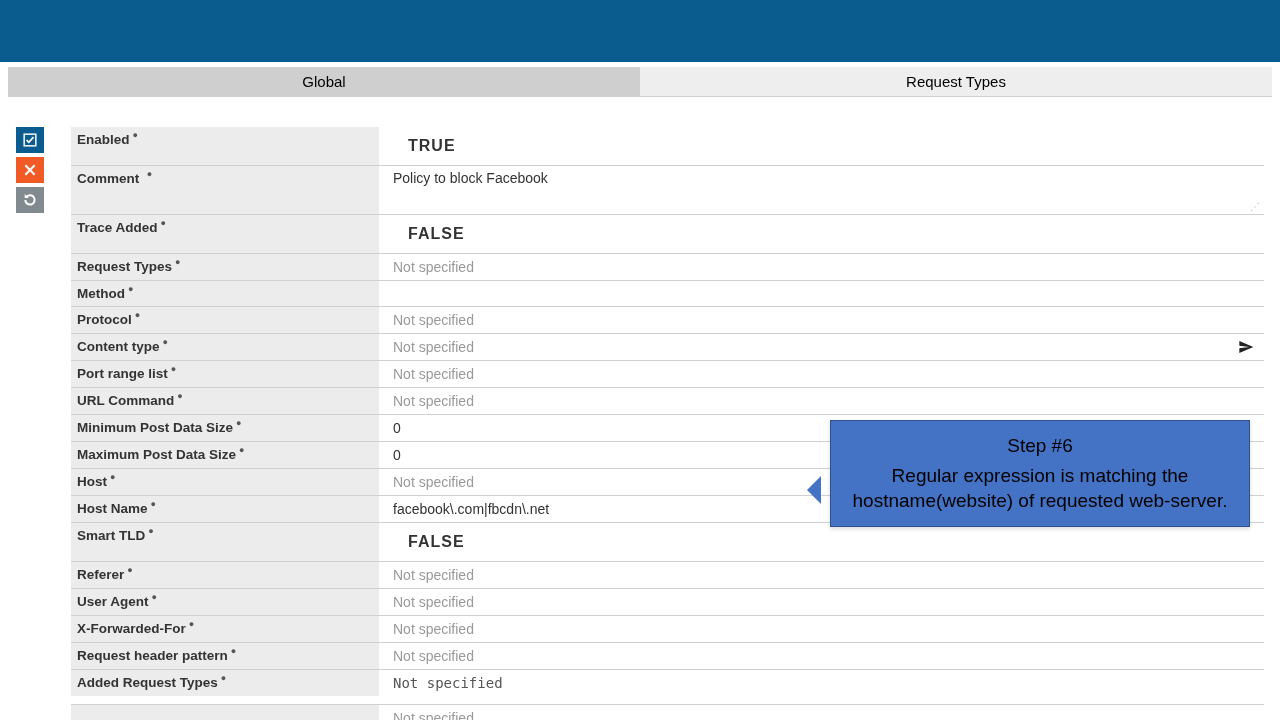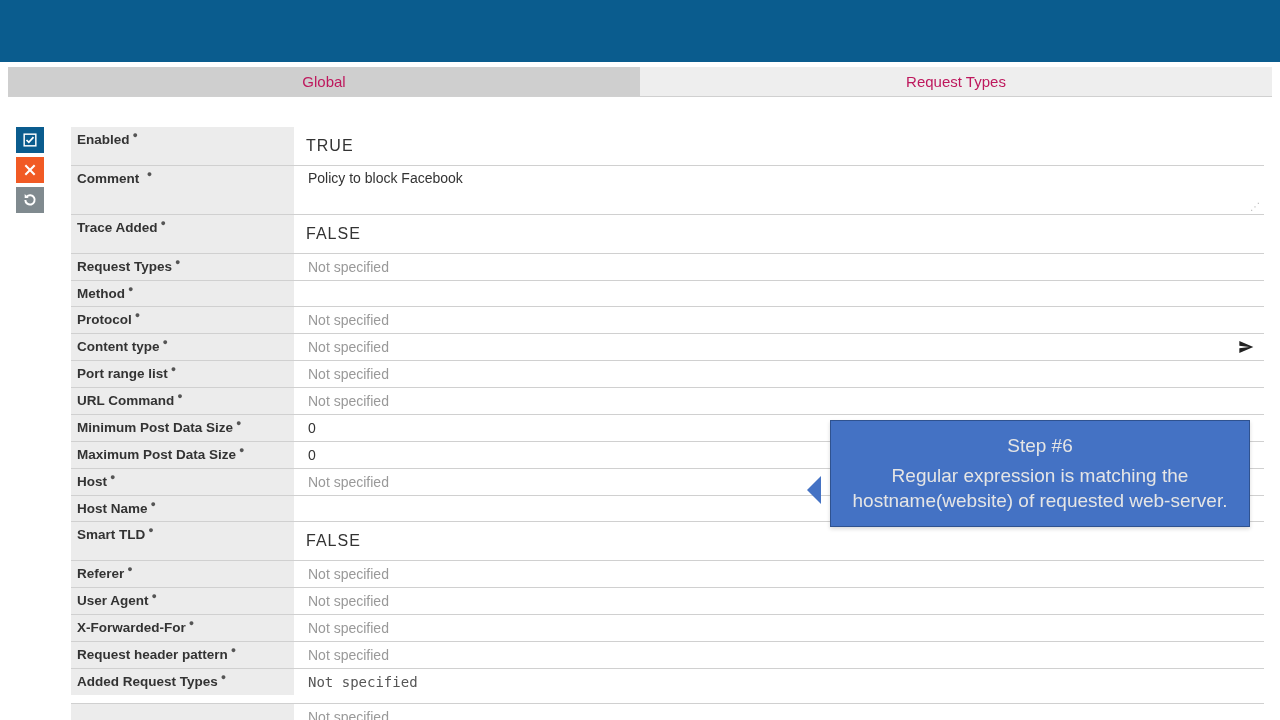--- a/index.html
+++ b/index.html
@@ -19,21 +19,21 @@
     padding: 5px 8px 0 8px;
   }
   .tabs {
     width: 100%;
     border-collapse: collapse;
   }
   .tabs td {
     text-align: center;
     padding: 6px 0;
     font-size: 15px;
-    color: #be185d;
+    color: #000000;
     border-bottom: 1px solid #d0d0d0;
     cursor: pointer;
   }
   .tab-active {
     background: #cfcfcf;
   }
   .tab-inactive {
     background: #eeeeee;
   }
   .content-wrap {
@@ -67,21 +67,21 @@
   .row {
     display: flex;
     align-items: stretch;
     border-top: 1px solid #e5e5e5;
   }
   .row:first-child { border-top: none; }
   .row-sep {
     border-top: 1px solid #d0d0d0;
   }
   .lbl {
-    width: 223px;
+    width: 308px;
     background: #ececec;
     padding: 5px 10px 5px 6px;
     font-size: 13.5px;
     color: #333;
     display: flex;
     align-items: flex-start;
     gap: 3px;
     font-weight: 600;
   }
   .lbl.lbl-tall { min-height: 48px; text-align: right; }
@@ -97,23 +97,23 @@
     flex: 1;
     padding: 5px 14px;
     font-size: 14px;
     color: #333;
     display: flex;
     align-items: center;
     position: relative;
   }
   .val.big {
     font-size: 16px;
-    font-weight: 400;
+    font-weight: 700;
     letter-spacing: 1px;
-    padding: 10px 12px;
+    padding: 10px 29px;
   }
   .val.muted { color: #999; }
   .val.comment {
     padding-top: 4px;
     align-items: flex-start;
     min-height: 48px;
   }
   .resize-grip {
     position: absolute;
     right: 4px; bottom: 2px;
@@ -127,21 +127,21 @@
     transform: translateY(-50%);
     width: 16px; height: 16px;
     fill: #222;
   }
   .callout {
     position: absolute;
     left: 830px;
     top: 420px;
     width: 420px;
     background: #4472c4;
-    color: #e5e5e5;
+    color: #000000;
     border: 1px solid #2f528f;
     padding: 12px 16px;
     font-size: 19px;
     text-align: center;
     line-height: 1.35;
     box-shadow: 0 2px 4px rgba(0,0,0,0.15);
   }
   .callout::before {
     content: "";
     position: absolute;
@@ -298,20 +298,21 @@
           <span class="info-dot">●</span>
         </div>
       <div class="val muted">Not specified</div>
     </div>
 
     <div class="row row-sep">
       <div class="lbl">
           <span>Host Name</span>
           <span class="info-dot">●</span>
         </div>
+      <div class="val">facebook\.com|fbcdn\.net</div>
     </div>
 
     <div class="row row-sep">
       <div class="lbl">
           <span>Smart TLD</span>
           <span class="info-dot">●</span>
         </div>
       <div class="val big">FALSE</div>
     </div>
 

